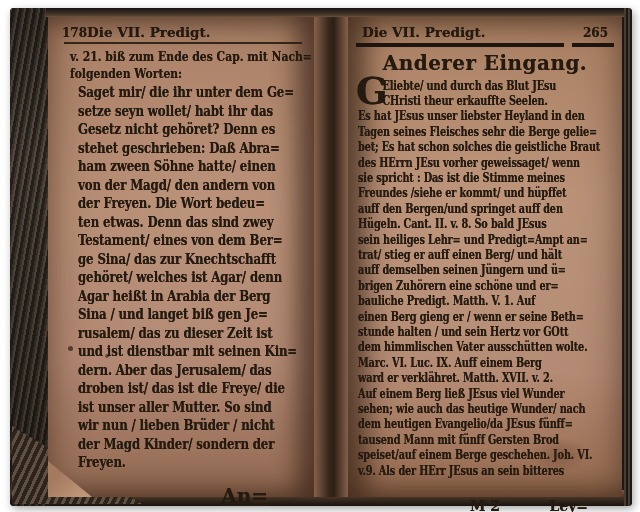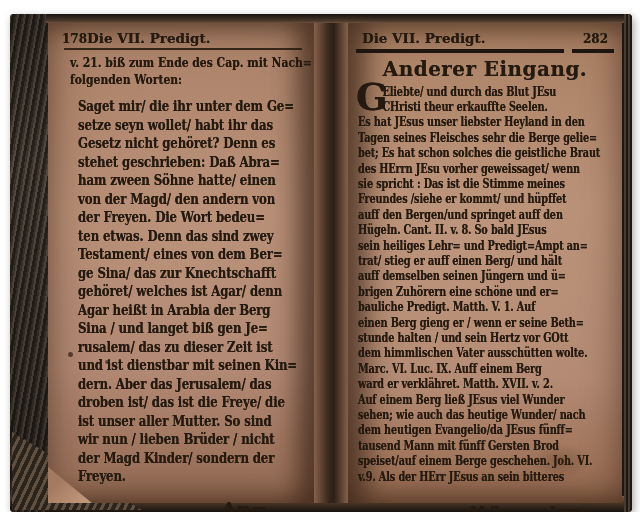--- a/index.html
+++ b/index.html
@@ -1,21 +1,21 @@
 <!DOCTYPE html>
 <html><head>
 <meta charset="utf-8">
 <style>
   html,body { margin:0; padding:0; }
   .photo {
     position:relative; width:640px; height:512px; background:#ffffff;
     overflow:hidden; font-family:"DejaVu Serif", serif; color:#241a10;
   }
   .book {
-    position:absolute; left:10px; top:14px; width:622px; height:498px;
+    position:absolute; left:10px; top:8px; width:622px; height:498px;
     background:#17130f; border-radius:4px;
     box-shadow:2px 3px 8px rgba(0,0,0,.35);
   }
   
   .edge-left {
     position:absolute; left:0; top:0; bottom:0; width:40px;
     background:
       linear-gradient(180deg, rgba(0,0,0,.25), rgba(0,0,0,0) 30%, rgba(0,0,0,.3) 90%),
       repeating-linear-gradient(100deg, #55493e 0 2px, #25201b 2px 5px, #3a322b 5px 7px);
     border-radius:4px 0 0 4px;
@@ -75,21 +75,21 @@
   .hdr-title { flex:1; text-align:left; font-size:13.5px; }
   .hdr-num { font-size:12px; }
   .rule-thin { height:2px; background:#2a1d11; margin:2px 12px 0 16px; opacity:.9; }
   .rule-thick { display:flex; gap:8px; margin:3px 8px 0 8px; }
   .rule-thick .seg1 { flex:1; height:3.5px; background:#1f1510; }
   .rule-thick .seg2 { width:42px; height:3.5px; background:#1f1510; }
 
   .lp-intro { padding:4px 0 0 22px; }
   .intro-line { font-size:13.5px; line-height:16.5px; white-space:nowrap;
                 transform:scaleX(.8); transform-origin:0 50%; }
-  .lp-quote { padding:2px 0 0 30px;margin-top:8px; }
+  .lp-quote { padding:2px 0 0 30px; }
   .q-line { font-size:15.5px; line-height:18.5px; white-space:nowrap;
             letter-spacing:-.2px; transform:scaleX(.76); transform-origin:0 50%; }
   .lp-catch { text-align:right; padding:12px 46px 0 0; font-size:20px;text-decoration:underline; }
 
   .rp-heading { text-align:center; font-size:21px; margin-top:4px; line-height:24px;
                 transform:scaleX(.95); letter-spacing:.5px; }
   .rp-body { position:relative; padding:3px 6px 0 10px; }
   .dropcap { position:absolute; left:8px; top:1px; font-size:37px; line-height:31px; }
   .r-line { font-size:13.5px; line-height:15.4px; white-space:nowrap;
             letter-spacing:-.2px; transform:scaleX(.72); transform-origin:0 50%; }
@@ -147,21 +147,21 @@
 
       <div class="lp-catch">An=</div>
       <div class="dogear"></div>
     </div>
 
     <div class="gutter"></div>
 
     <div class="page page-right ink">
       <div class="hdr-row">
         <span class="hdr-title">Die VII. Predigt.</span>
-        <span class="hdr-num">282</span>
+        <span class="hdr-num">265</span>
       </div>
       <div class="rule-thick">
         <span class="seg1"></span>
           <span class="seg2"></span>
       </div>
 
       <div class="rp-heading">Anderer Eingang.</div>
 
       <div class="rp-body">
         <span class="dropcap">G</span>

